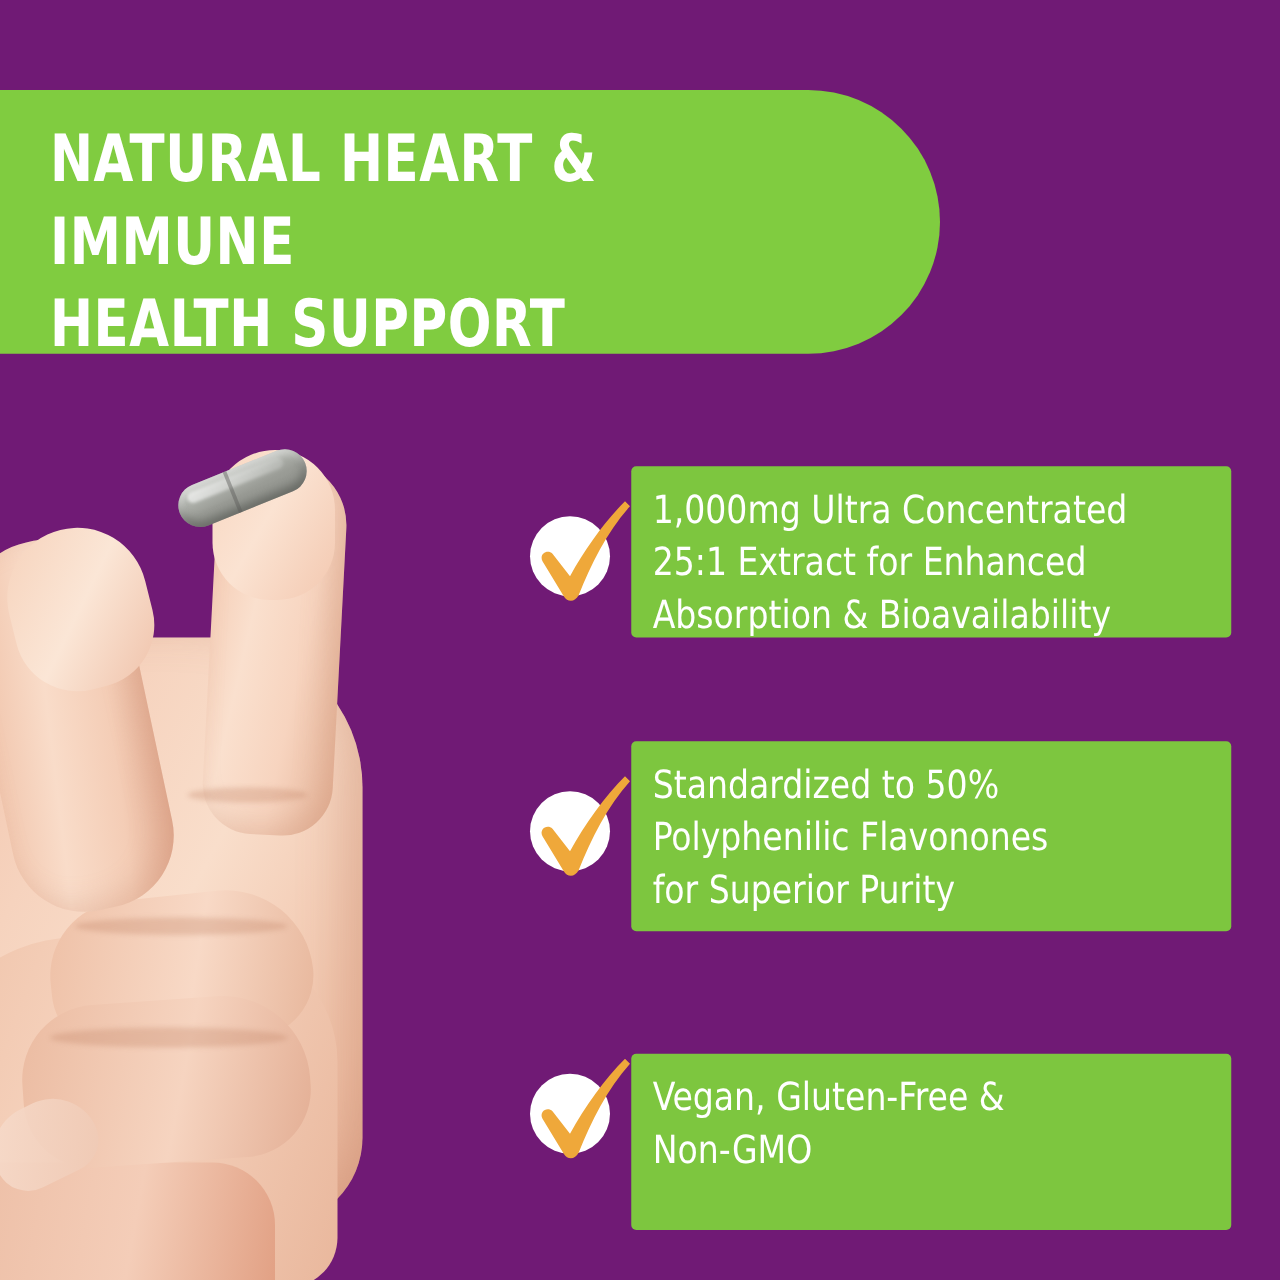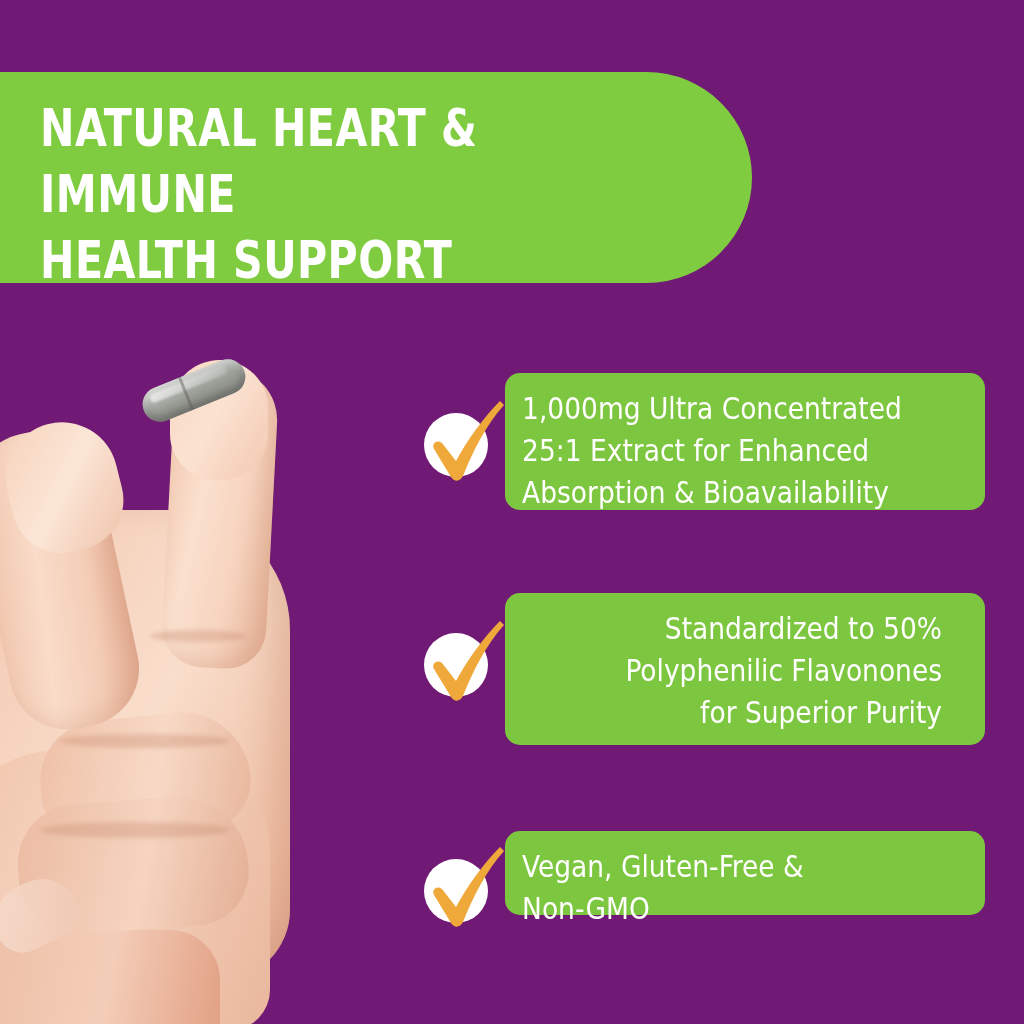--- a/index.html
+++ b/index.html
@@ -42,21 +42,21 @@
 
   
   .feature-row{
     position:absolute;
     left:418px;
   }
   .feature-box{
     position:absolute;
     left:87px;
     background:#7DC63F;
-    border-radius:15px;
+    border-radius:4px;
     box-sizing:border-box;
   }
   .feature-text{
     color:#FFFFFF;
     font-family:"Liberation Sans Narrow","DejaVu Sans Condensed","Liberation Sans",sans-serif;
     font-size:31px;
     line-height:42px;
     font-weight:normal;
     white-space:pre-line;
     transform:scaleX(0.95);
@@ -217,33 +217,33 @@
 25:1 Extract for Enhanced
 Absorption &amp; Bioavailability</div>
     </div>
     <svg class="check-icon" style="top:22px;" viewBox="0 0 92 92">
       <circle cx="38" cy="50" r="32" fill="#FFFFFF"></circle>
       <path d="M82 6 C66 22 50 44 38 66 L24 48 C20 44 13 48 16 54 L33 82 C36 87 42 87 45 81 C55 56 68 30 86 10 Z" fill="#EFA83A"></path>
     </svg>
   </div>
 
   <div class="feature-row" style="top:593px;">
-    <div class="feature-box" style="top:0;width:480px;height:152px;text-align:right;">
+    <div class="feature-box" style="top:0;width:480px;height:152px;">
       <div class="feature-text">Standardized to 50%
 Polyphenilic Flavonones
 for Superior Purity</div>
     </div>
     <svg class="check-icon" style="top:22px;" viewBox="0 0 92 92">
       <circle cx="38" cy="50" r="32" fill="#FFFFFF"></circle>
       <path d="M82 6 C66 22 50 44 38 66 L24 48 C20 44 13 48 16 54 L33 82 C36 87 42 87 45 81 C55 56 68 30 86 10 Z" fill="#EFA83A"></path>
     </svg>
   </div>
 
   <div class="feature-row" style="top:827px;">
-    <div class="feature-box" style="top:4px;width:480px;height:84px;">
+    <div class="feature-box" style="top:16px;width:480px;height:141px;">
       <div class="feature-text">Vegan, Gluten-Free &amp;
 Non-GMO</div>
     </div>
     <svg class="check-icon" style="top:14px;" viewBox="0 0 92 92">
       <circle cx="38" cy="50" r="32" fill="#FFFFFF"></circle>
       <path d="M82 6 C66 22 50 44 38 66 L24 48 C20 44 13 48 16 54 L33 82 C36 87 42 87 45 81 C55 56 68 30 86 10 Z" fill="#EFA83A"></path>
     </svg>
   </div>
 
 </div>

